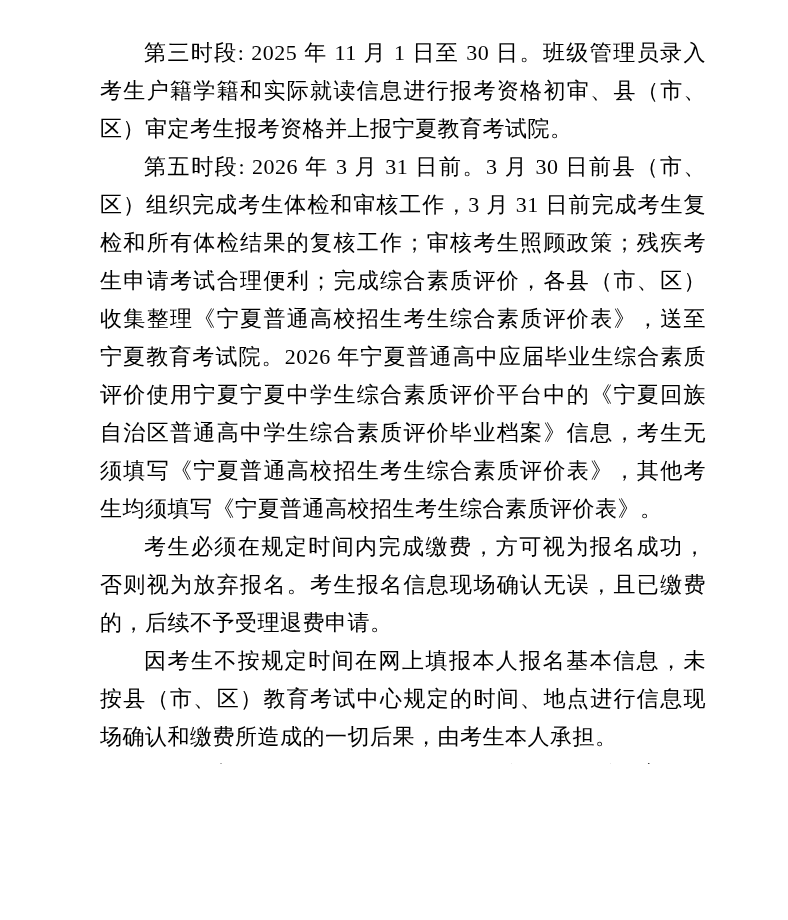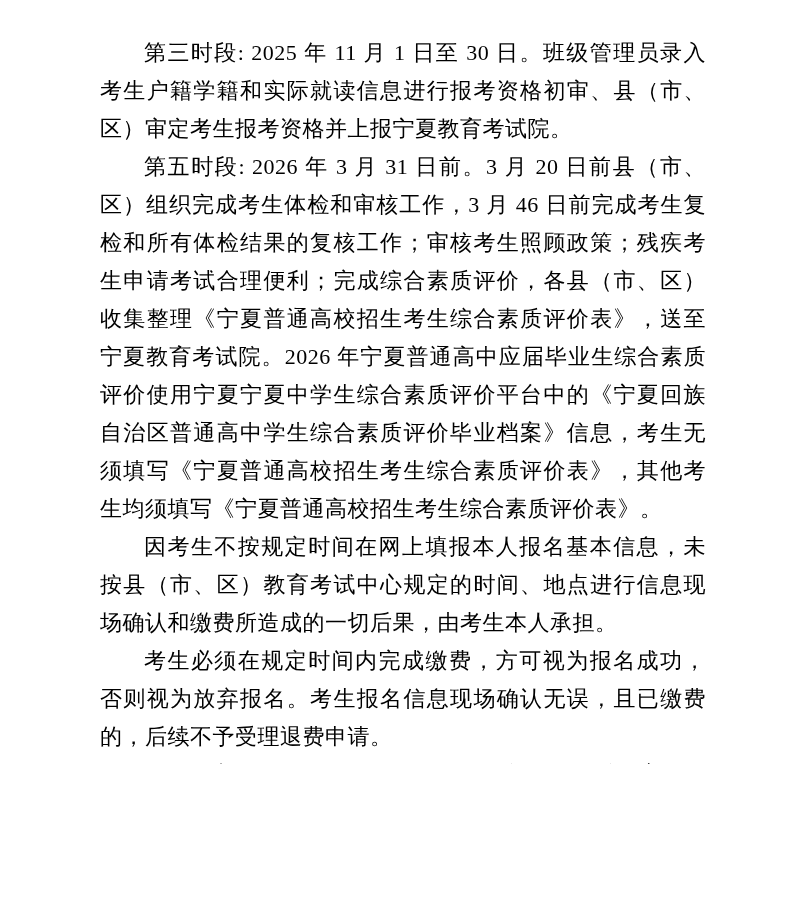--- a/index.html
+++ b/index.html
@@ -41,19 +41,19 @@
     font-family: "Liberation Serif", "DejaVu Serif", serif;
     color: #000000;
   }
 </style>
 </head>
 <body>
 
 <div class="page">
   <div class="content">
     <p class="para">第三时段: 2025 年 11 月 1 日至 30 日。班级管理员录入考生户籍学籍和实际就读信息进行报考资格初审、县（市、区）审定考生报考资格并上报宁夏教育考试院。</p>
-    <p class="para">第五时段: 2026 年 3 月 31 日前。3 月 20 日前县（市、区）组织完成考生体检和审核工作，3 月 46 日前完成考生复检和所有体检结果的复核工作；审核考生照顾政策；残疾考生申请考试合理便利；完成综合素质评价，各县（市、区）收集整理《宁夏普通高校招生考生综合素质评价表》，送至宁夏教育考试院。2026 年宁夏普通高中应届毕业生综合素质评价使用宁夏宁夏中学生综合素质评价平台中的《宁夏回族自治区普通高中学生综合素质评价毕业档案》信息，考生无须填写《宁夏普通高校招生考生综合素质评价表》，其他考生均须填写《宁夏普通高校招生考生综合素质评价表》。</p>
+    <p class="para">第五时段: 2026 年 3 月 31 日前。3 月 30 日前县（市、区）组织完成考生体检和审核工作，3 月 31 日前完成考生复检和所有体检结果的复核工作；审核考生照顾政策；残疾考生申请考试合理便利；完成综合素质评价，各县（市、区）收集整理《宁夏普通高校招生考生综合素质评价表》，送至宁夏教育考试院。2026 年宁夏普通高中应届毕业生综合素质评价使用宁夏宁夏中学生综合素质评价平台中的《宁夏回族自治区普通高中学生综合素质评价毕业档案》信息，考生无须填写《宁夏普通高校招生考生综合素质评价表》，其他考生均须填写《宁夏普通高校招生考生综合素质评价表》。</p>
+    <p class="para">考生必须在规定时间内完成缴费，方可视为报名成功，否则视为放弃报名。考生报名信息现场确认无误，且已缴费的，后续不予受理退费申请。</p>
     <p class="para">因考生不按规定时间在网上填报本人报名基本信息，未按县（市、区）教育考试中心规定的时间、地点进行信息现场确认和缴费所造成的一切后果，由考生本人承担。</p>
-    <p class="para">考生必须在规定时间内完成缴费，方可视为报名成功，否则视为放弃报名。考生报名信息现场确认无误，且已缴费的，后续不予受理退费申请。</p>
     <p class="para">考生签字确认的报名信息登记表要装入考生纸质档案。</p>
   </div>
   <div class="page-number">– 8 –</div>
 </div>
 
 </body></html>

